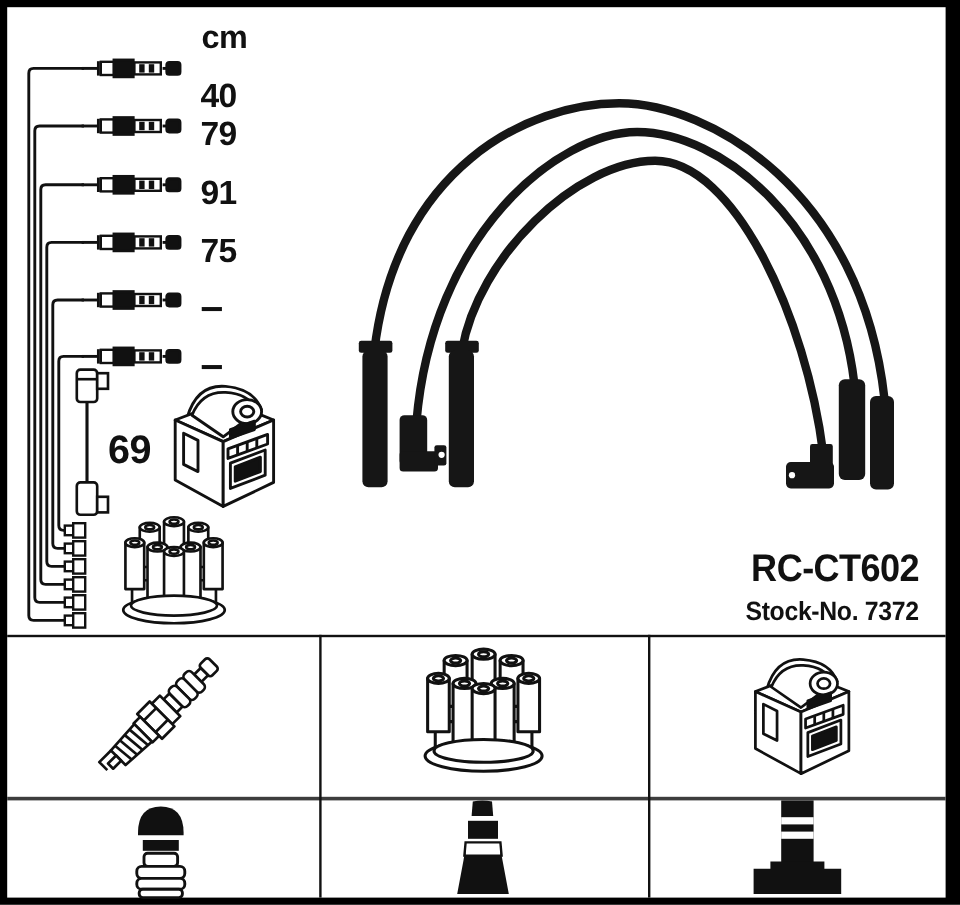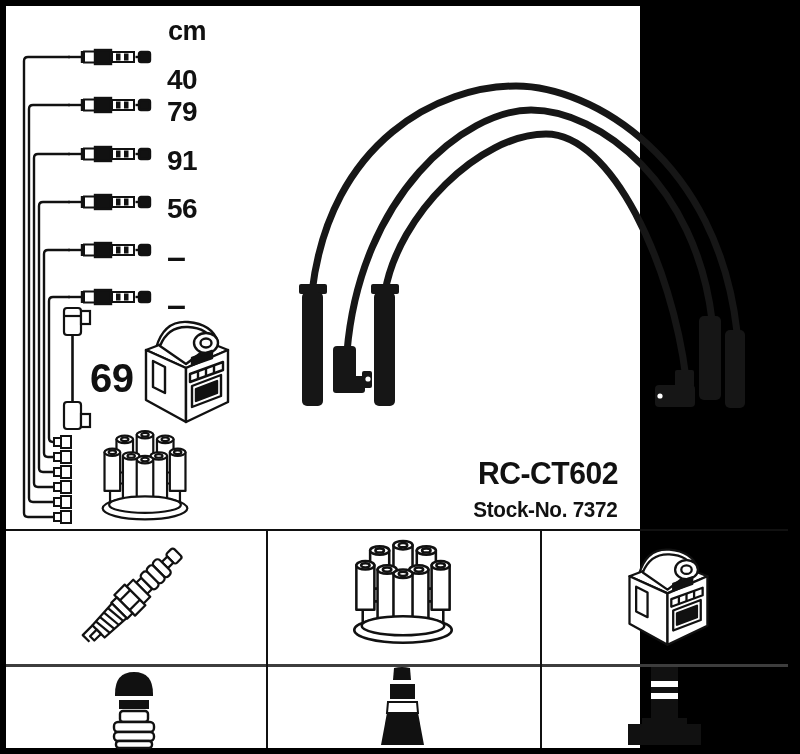--- a/index.html
+++ b/index.html
@@ -1,47 +1,47 @@
 <!DOCTYPE html>
 <html><head>
 <meta charset="utf-8">
 <style>
   html,body{margin:0;padding:0;background:#888;}
   #frame{
     position:relative;width:800px;height:754px;background:#000;
     font-family:"Liberation Sans",sans-serif;overflow:hidden;
   }
-  #content{position:absolute;left:6px;top:6px;width:634px;height:742px;background:#fff;}
+  #content{position:absolute;left:6px;top:6px;width:782px;height:742px;background:#fff;}
   .gridline{position:absolute;background:#111;z-index:3;}
   .val{
     position:absolute;color:#111;font-weight:bold;font-size:28px;line-height:1;
     z-index:5;letter-spacing:-0.5px;
   }
   #cm-label{left:162px;top:12px;font-size:27px;}
-  #len-69{left:84px;top:352px;font-size:40px;}
+  #len-69{left:84px;top:352px;font-size:33px;}
   .code{
     position:absolute;right:22px;color:#111;font-weight:bold;text-align:right;
     z-index:5;transform:scaleX(0.94);transform-origin:100% 50%;white-space:nowrap;
   }
   #product-code{top:449px;font-size:32px;letter-spacing:-0.5px;}
   #stock-no{top:491px;font-size:22px;letter-spacing:-0.3px;}
   svg{display:block;}
   #art{position:absolute;left:0;top:0;z-index:2;}
 </style>
 </head>
 <body>
 
 <div id="frame">
   <div id="content">
 
     <div class="val" id="cm-label">cm</div>
     <div class="val" style="left:161px;top:60px;">40</div>
     <div class="val" style="left:161px;top:92px;">79</div>
     <div class="val" style="left:161px;top:141px;">91</div>
-    <div class="val" style="left:161px;top:189px;">56</div>
+    <div class="val" style="left:161px;top:189px;">75</div>
     <div class="val" style="left:161px;top:233px;font-size:34px;">–</div>
     <div class="val" style="left:161px;top:281px;font-size:34px;">–</div>
     <div class="val" id="len-69">69</div>
 
     <div class="code" id="product-code">RC-CT602</div>
     <div class="code" id="stock-no">Stock-No. 7372</div>
 
     <div class="gridline" style="left:0;top:523px;width:782px;height:2px;"></div>
     <div class="gridline" style="left:0;top:658px;width:782px;height:3px;background:#3d3d3d;"></div>
     <div class="gridline" style="left:260px;top:523px;width:2px;height:219px;"></div>

